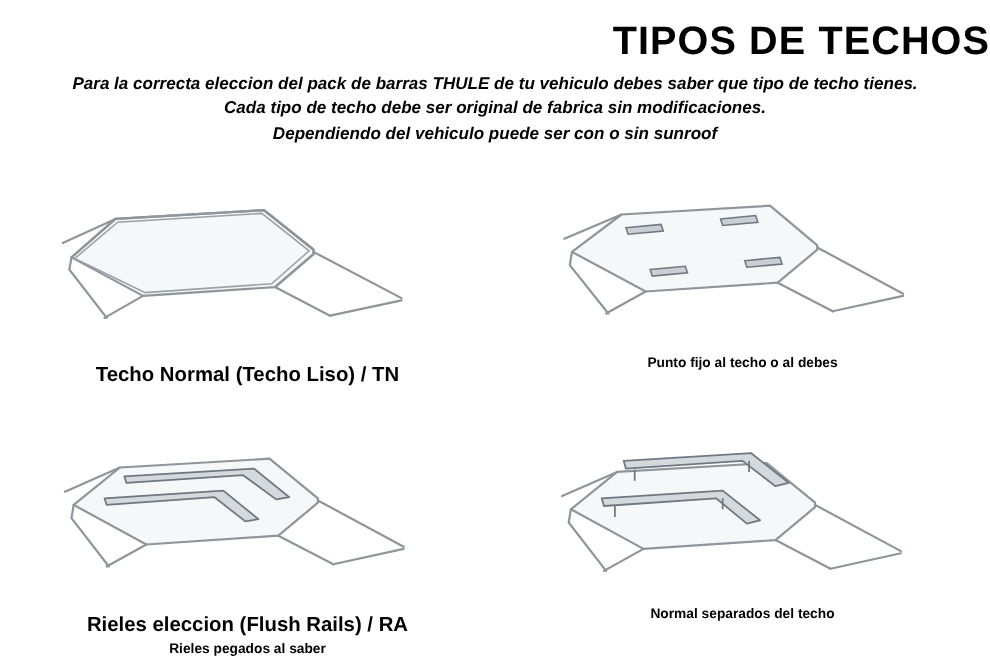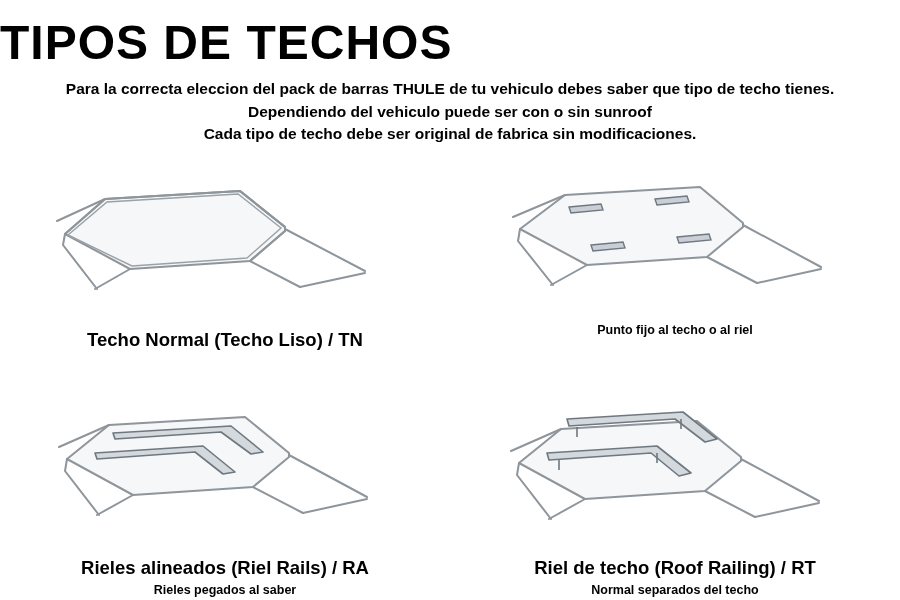--- a/index.html
+++ b/index.html
@@ -14,33 +14,34 @@
     color: #000000;
     overflow: hidden;
   }
   .page {
     position: relative;
     width: 900px;
     height: 600px;
     box-sizing: border-box;
   }
   .title {
-    text-align: left;
-    font-size: 48px;
+    text-align: right;
+    font-size: 36px;
     font-weight: bold;
     letter-spacing: 1px;
     margin: 18px 0 0 0;
     line-height: 1.05;
   }
   .subtitle {
     text-align: center;
     font-size: 15.5px;
     font-weight: bold;
     line-height: 1.45;
     margin: 10px 30px 0 30px;
+    font-style: italic;
   }
   .subtitle .line {
     display: block;
   }
   .grid {
     position: absolute;
     top: 145px;
     left: 0;
     width: 900px;
     height: 440px;
@@ -79,22 +80,22 @@
 </style>
 </head>
 <body>
 
 <div class="page">
 
   <h1 class="title">TIPOS DE TECHOS</h1>
 
   <div class="subtitle">
     <span class="line">Para la correcta eleccion del pack de barras THULE de tu vehiculo debes saber que tipo de techo tienes.</span>
+    <span class="line">Cada tipo de techo debe ser original de fabrica sin modificaciones.</span>
     <span class="line">Dependiendo del vehiculo puede ser con o sin sunroof</span>
-    <span class="line">Cada tipo de techo debe ser original de fabrica sin modificaciones.</span>
   </div>
 
   <div class="grid">
 
     <div class="cell cell-tn">
       <svg class="art" viewBox="0 0 380 150">
         <g fill="none" stroke="#8e959b" stroke-width="2" stroke-linejoin="round" stroke-linecap="round">
           <path d="M30 65 L70 30 L205 22 L250 58 L250 62 L215 92 L95 100 Z" fill="#f5f7f8"></path>
           <path d="M30 65 L70 30 L205 22 L250 58" fill="none"></path>
           <path d="M95 100 L60 120"></path>
@@ -125,40 +126,40 @@
           <path d="M35 60 L33 72 L68 116"></path>
           <path d="M272 114 L336 100"></path>
         </g>
         <g fill="#c9cfd4" stroke="#6f7780" stroke-width="1.4">
           <path d="M84 38 L116 35 L118 41 L86 44 Z"></path>
           <path d="M170 30 L202 27 L204 33 L172 36 Z"></path>
           <path d="M106 76 L138 73 L140 79 L108 82 Z"></path>
           <path d="M192 68 L224 65 L226 71 L194 74 Z"></path>
         </g>
       </svg>
-      <div class="cap-sub">Punto fijo al techo o al riel</div>
+      <div class="cap-sub">Punto fijo al techo o al debes</div>
     </div>
 
     <div class="cell cell-ra">
       <svg class="art" viewBox="0 0 380 150">
         <g fill="none" stroke="#8e959b" stroke-width="2" stroke-linejoin="round" stroke-linecap="round">
           <path d="M32 62 L74 28 L210 20 L254 56 L254 60 L218 90 L98 98 Z" fill="#f5f7f8"></path>
           <path d="M98 98 L62 118"></path>
           <path d="M218 90 L268 116"></path>
           <path d="M254 58 L332 100"></path>
           <path d="M74 28 L24 50"></path>
           <path d="M32 62 L30 74 L64 118"></path>
           <path d="M268 116 L332 102"></path>
         </g>
         <g fill="#d3d9dd" stroke="#6f7780" stroke-width="1.6" stroke-linejoin="round">
           <path d="M78 36 L196 29 L228 55 L216 57 L186 35 L80 42 Z"></path>
           <path d="M60 56 L168 49 L200 75 L188 77 L160 55 L62 62 Z"></path>
         </g>
       </svg>
-      <div class="cap-main">Rieles alineados (Riel Rails) / RA</div>
+      <div class="cap-main">Rieles eleccion (Flush Rails) / RA</div>
       <div class="cap-sub">Rieles pegados al saber</div>
     </div>
 
     <div class="cell cell-rt">
       <svg class="art" viewBox="0 0 380 150">
         <g fill="none" stroke="#8e959b" stroke-width="2" stroke-linejoin="round" stroke-linecap="round">
           <path d="M34 66 L76 32 L212 24 L256 60 L256 64 L220 94 L100 102 Z" fill="#f5f7f8"></path>
           <path d="M100 102 L64 122"></path>
           <path d="M220 94 L270 120"></path>
           <path d="M256 62 L334 104"></path>
@@ -170,18 +171,17 @@
           <path d="M82 22 L198 15 L232 42 L220 45 L190 22 L84 29 Z"></path>
           <path d="M62 56 L172 49 L206 76 L194 79 L166 56 L64 63 Z"></path>
         </g>
         <g fill="none" stroke="#6f7780" stroke-width="1.6">
           <path d="M92 30 L92 40"></path>
           <path d="M196 22 L196 32"></path>
           <path d="M74 63 L74 73"></path>
           <path d="M172 56 L172 66"></path>
         </g>
       </svg>
-      <div class="cap-main">Riel de techo (Roof Railing) / RT</div>
       <div class="cap-sub">Normal separados del techo</div>
     </div>
 
   </div>
 </div>
 
 </body></html>

